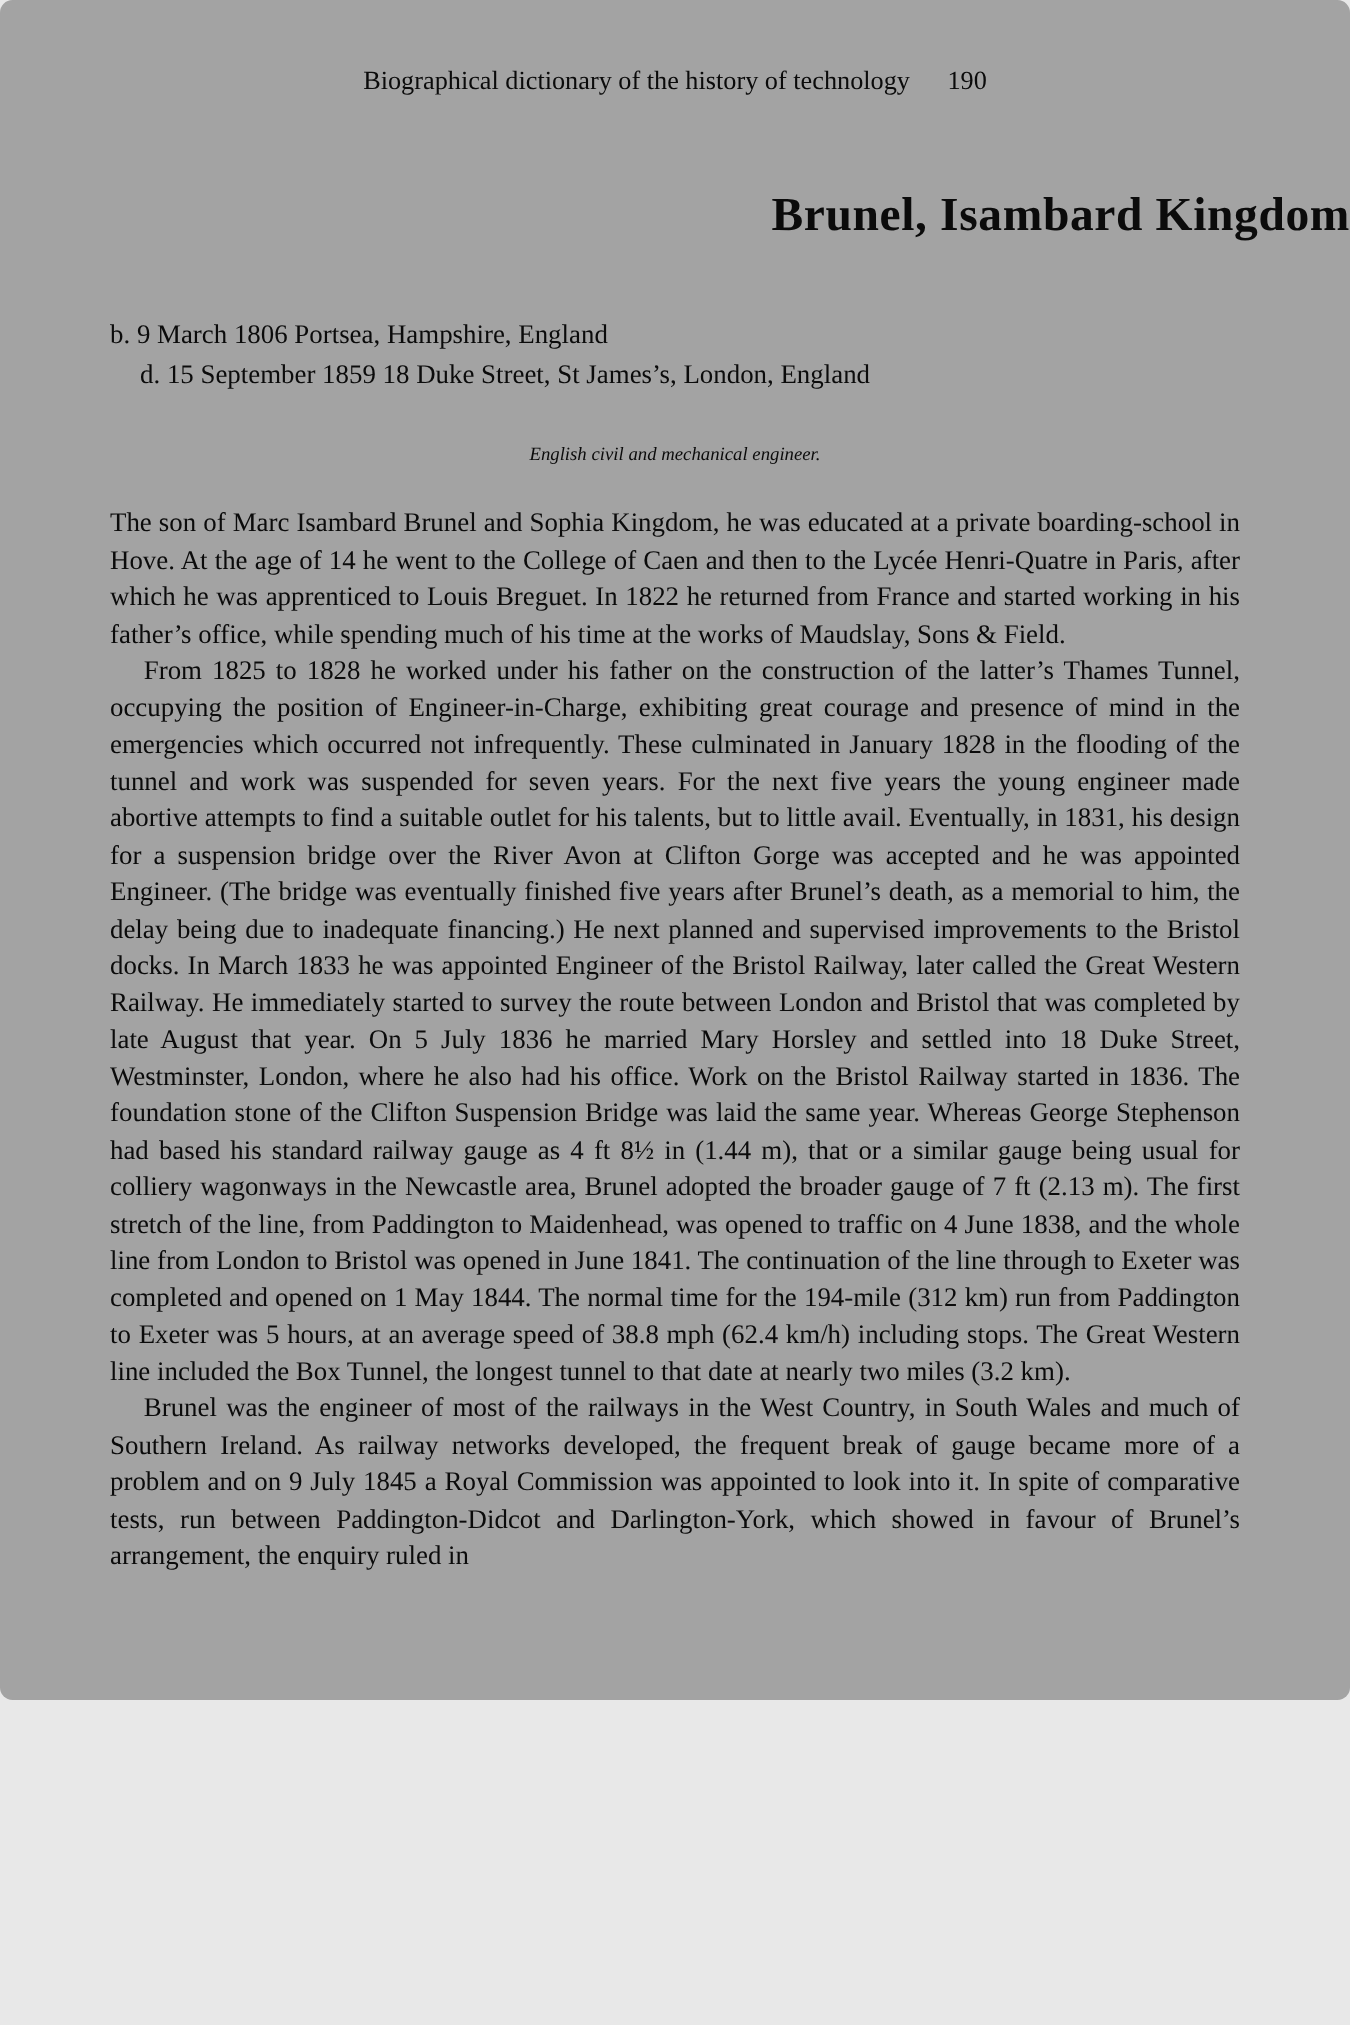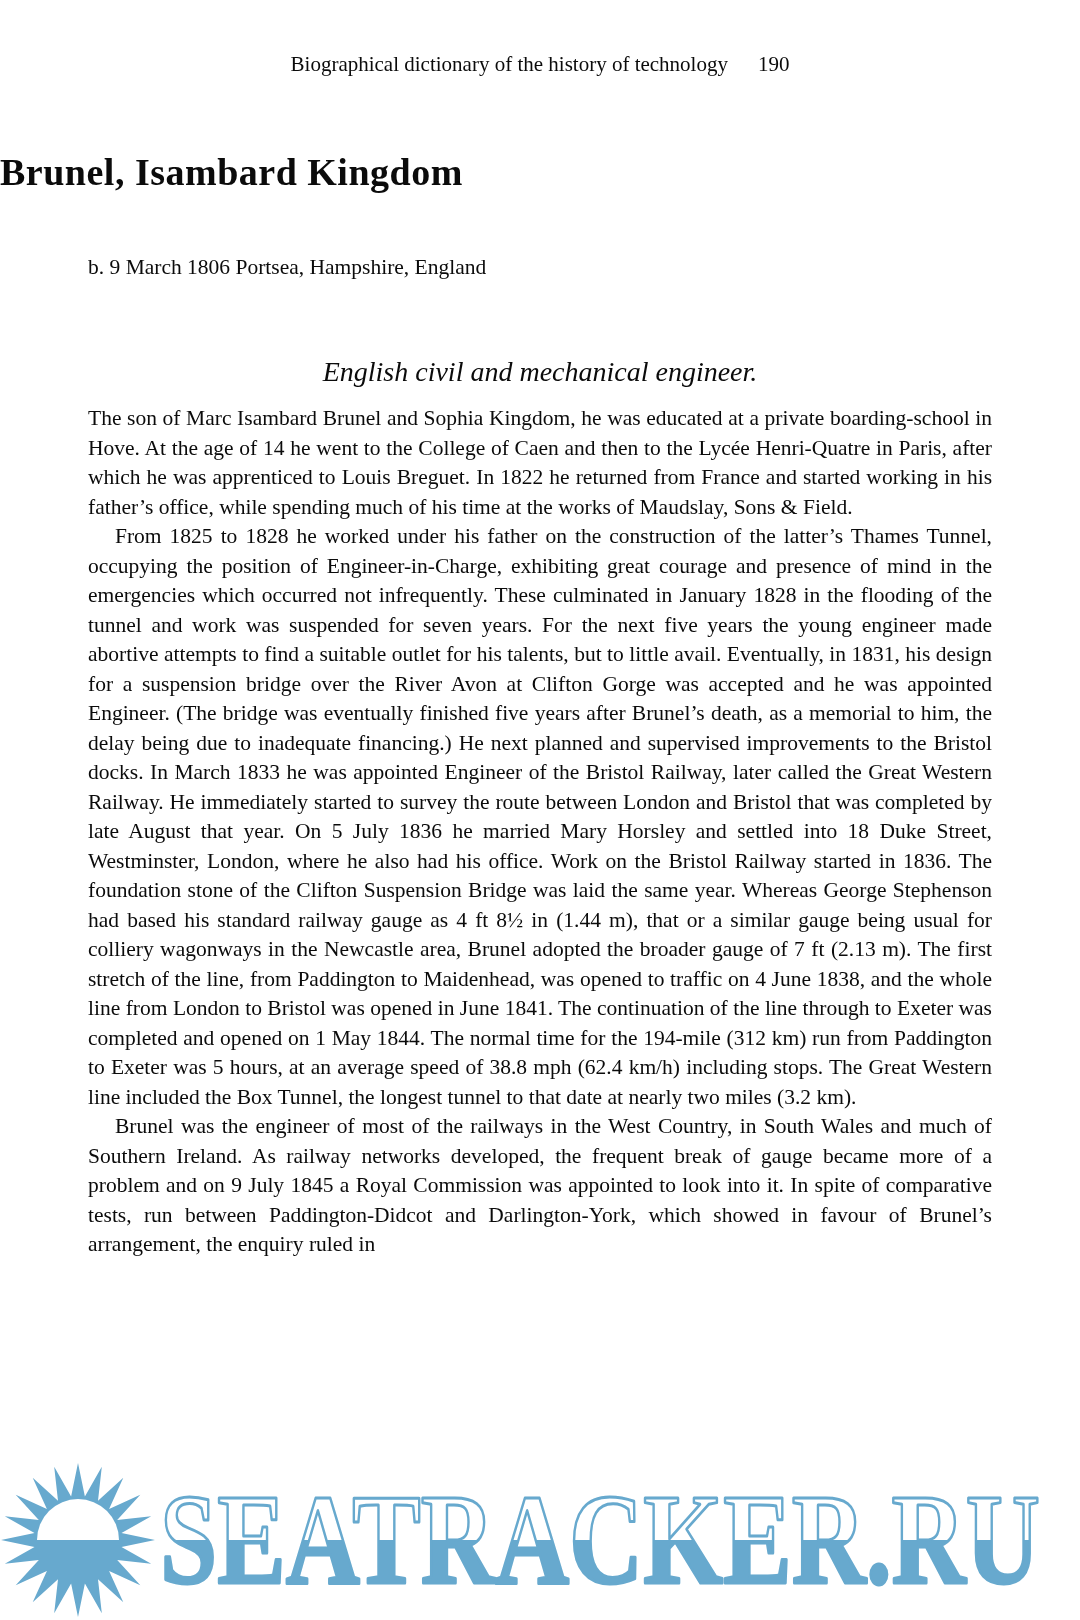--- a/index.html
+++ b/index.html
@@ -1,63 +1,64 @@
 <!DOCTYPE html>
 <html><head>
 <meta charset="utf-8">
 <style>
   html, body { margin: 0; padding: 0; background: #e8e8e8; }
   .page {
     position: relative;
     width: 1080px;
-    height: 1620px;
+    height: 1360px;
     margin: 0 auto;
-    background: #ffffff;
+    background: #a3a3a3;
     overflow: hidden;
     font-family: "Liberation Serif", "DejaVu Serif", serif;
     color: #0b0b0b;
+    border-radius: 10px;
   }
   .running-head {
     position: absolute;
     top: 52px;
     left: 0;
     width: 100%;
     text-align: center;
     font-size: 21px;
     white-space: nowrap;
   }
   .running-head .pageno { margin-left: 30px; }
   .article-title {
     position: absolute;
     top: 150px;
     left: 0;
     width: 100%;
     margin: 0;
-    text-align: left;
+    text-align: right;
     font-size: 38px;
     font-weight: bold;
     letter-spacing: 0.5px;
   }
   .vitals {
     position: absolute;
     top: 251px;
     left: 88px;
     right: 88px;
     font-size: 21.5px;
     line-height: 32px;
   }
   .vitals .death { text-indent: 24px; }
   .subtitle {
     position: absolute;
     top: 356px;
     left: 0;
     width: 100%;
     text-align: center;
     font-style: italic;
-    font-size: 28px;
+    font-size: 15px;
   }
   .body-text {
     position: absolute;
     top: 404px;
     left: 88px;
     width: 904px;
     font-size: 21.5px;
     line-height: 29.5px;
     text-align: justify;
   }
@@ -82,20 +83,21 @@
 <div class="page">
 
   <div class="running-head">
     <span>Biographical dictionary of the history of technology</span><span class="pageno">190</span>
   </div>
 
   <h1 class="article-title">Brunel, Isambard Kingdom</h1>
 
   <div class="vitals">
     <div class="birth">b. 9 March 1806 Portsea, Hampshire, England</div>
+    <div class="death">d. 15 September 1859 18 Duke Street, St James’s, London, England</div>
   </div>
 
   <div class="subtitle">English civil and mechanical engineer.</div>
 
   <div class="body-text">
     <p><span>The son of Marc Isambard </span><span class="bold">Brunel</span><span> and Sophia Kingdom, he was educated at a private boarding-school in Hove. At the age of 14 he went to the College of Caen and then to the Lycée Henri-Quatre in Paris, after which he was apprenticed to Louis Breguet. In 1822 he returned from France and started working in his father’s office, while spending much of his time at the works of Maudslay, Sons &amp; Field.</span></p>
     <p class="indent"><span>From 1825 to 1828 he worked under his father on the construction of the latter’s Thames Tunnel, occupying the position of Engineer-in-Charge, exhibiting great courage and presence of mind in the emergencies which occurred not infrequently. These culminated in January 1828 in the flooding of the tunnel and work was suspended for seven years. For the next five years the young engineer made abortive attempts to find a suitable outlet for his talents, but to little avail. Eventually, in 1831, his design for a suspension bridge over the River Avon at Clifton Gorge was accepted and he was appointed Engineer. (The bridge was eventually finished five years after Brunel’s death, as a memorial to him, the delay being due to inadequate financing.) He next planned and supervised improvements to the Bristol docks. In March 1833 he was appointed Engineer of the Bristol Railway, later called the Great Western Railway. He immediately started to survey the route between London and Bristol that was completed by late August that year. On 5 July 1836 he married Mary Horsley and settled into 18 Duke Street, Westminster, London, where he also had his office. Work on the Bristol Railway started in 1836. The foundation stone of the Clifton Suspension Bridge was laid the same year. Whereas George </span><span class="bold">Stephenson</span><span> had based his standard railway gauge as 4 ft 8½ in (1.44 m), that or a similar gauge being usual for colliery wagonways in the Newcastle area, Brunel adopted the broader gauge of 7 ft (2.13 m). The first stretch of the line, from Paddington to Maidenhead, was opened to traffic on 4 June 1838, and the whole line from London to Bristol was opened in June 1841. The continuation of the line through to Exeter was completed and opened on 1 May 1844. The normal time for the 194-mile (312 km) run from Paddington to Exeter was 5 hours, at an average speed of 38.8 mph (62.4 km/h) including stops. The Great Western line included the Box Tunnel, the longest tunnel to that date at nearly two miles (3.2 km).</span></p>
     <p class="indent"><span>Brunel was the engineer of most of the railways in the West Country, in South Wales and much of Southern Ireland. As railway networks developed, the frequent break of gauge became more of a problem and on 9 July 1845 a Royal Commission was appointed to look into it. In spite of comparative tests, run between Paddington-Didcot and Darlington-York, which showed in favour of Brunel’s arrangement, the enquiry ruled in</span></p>
   </div>
 

